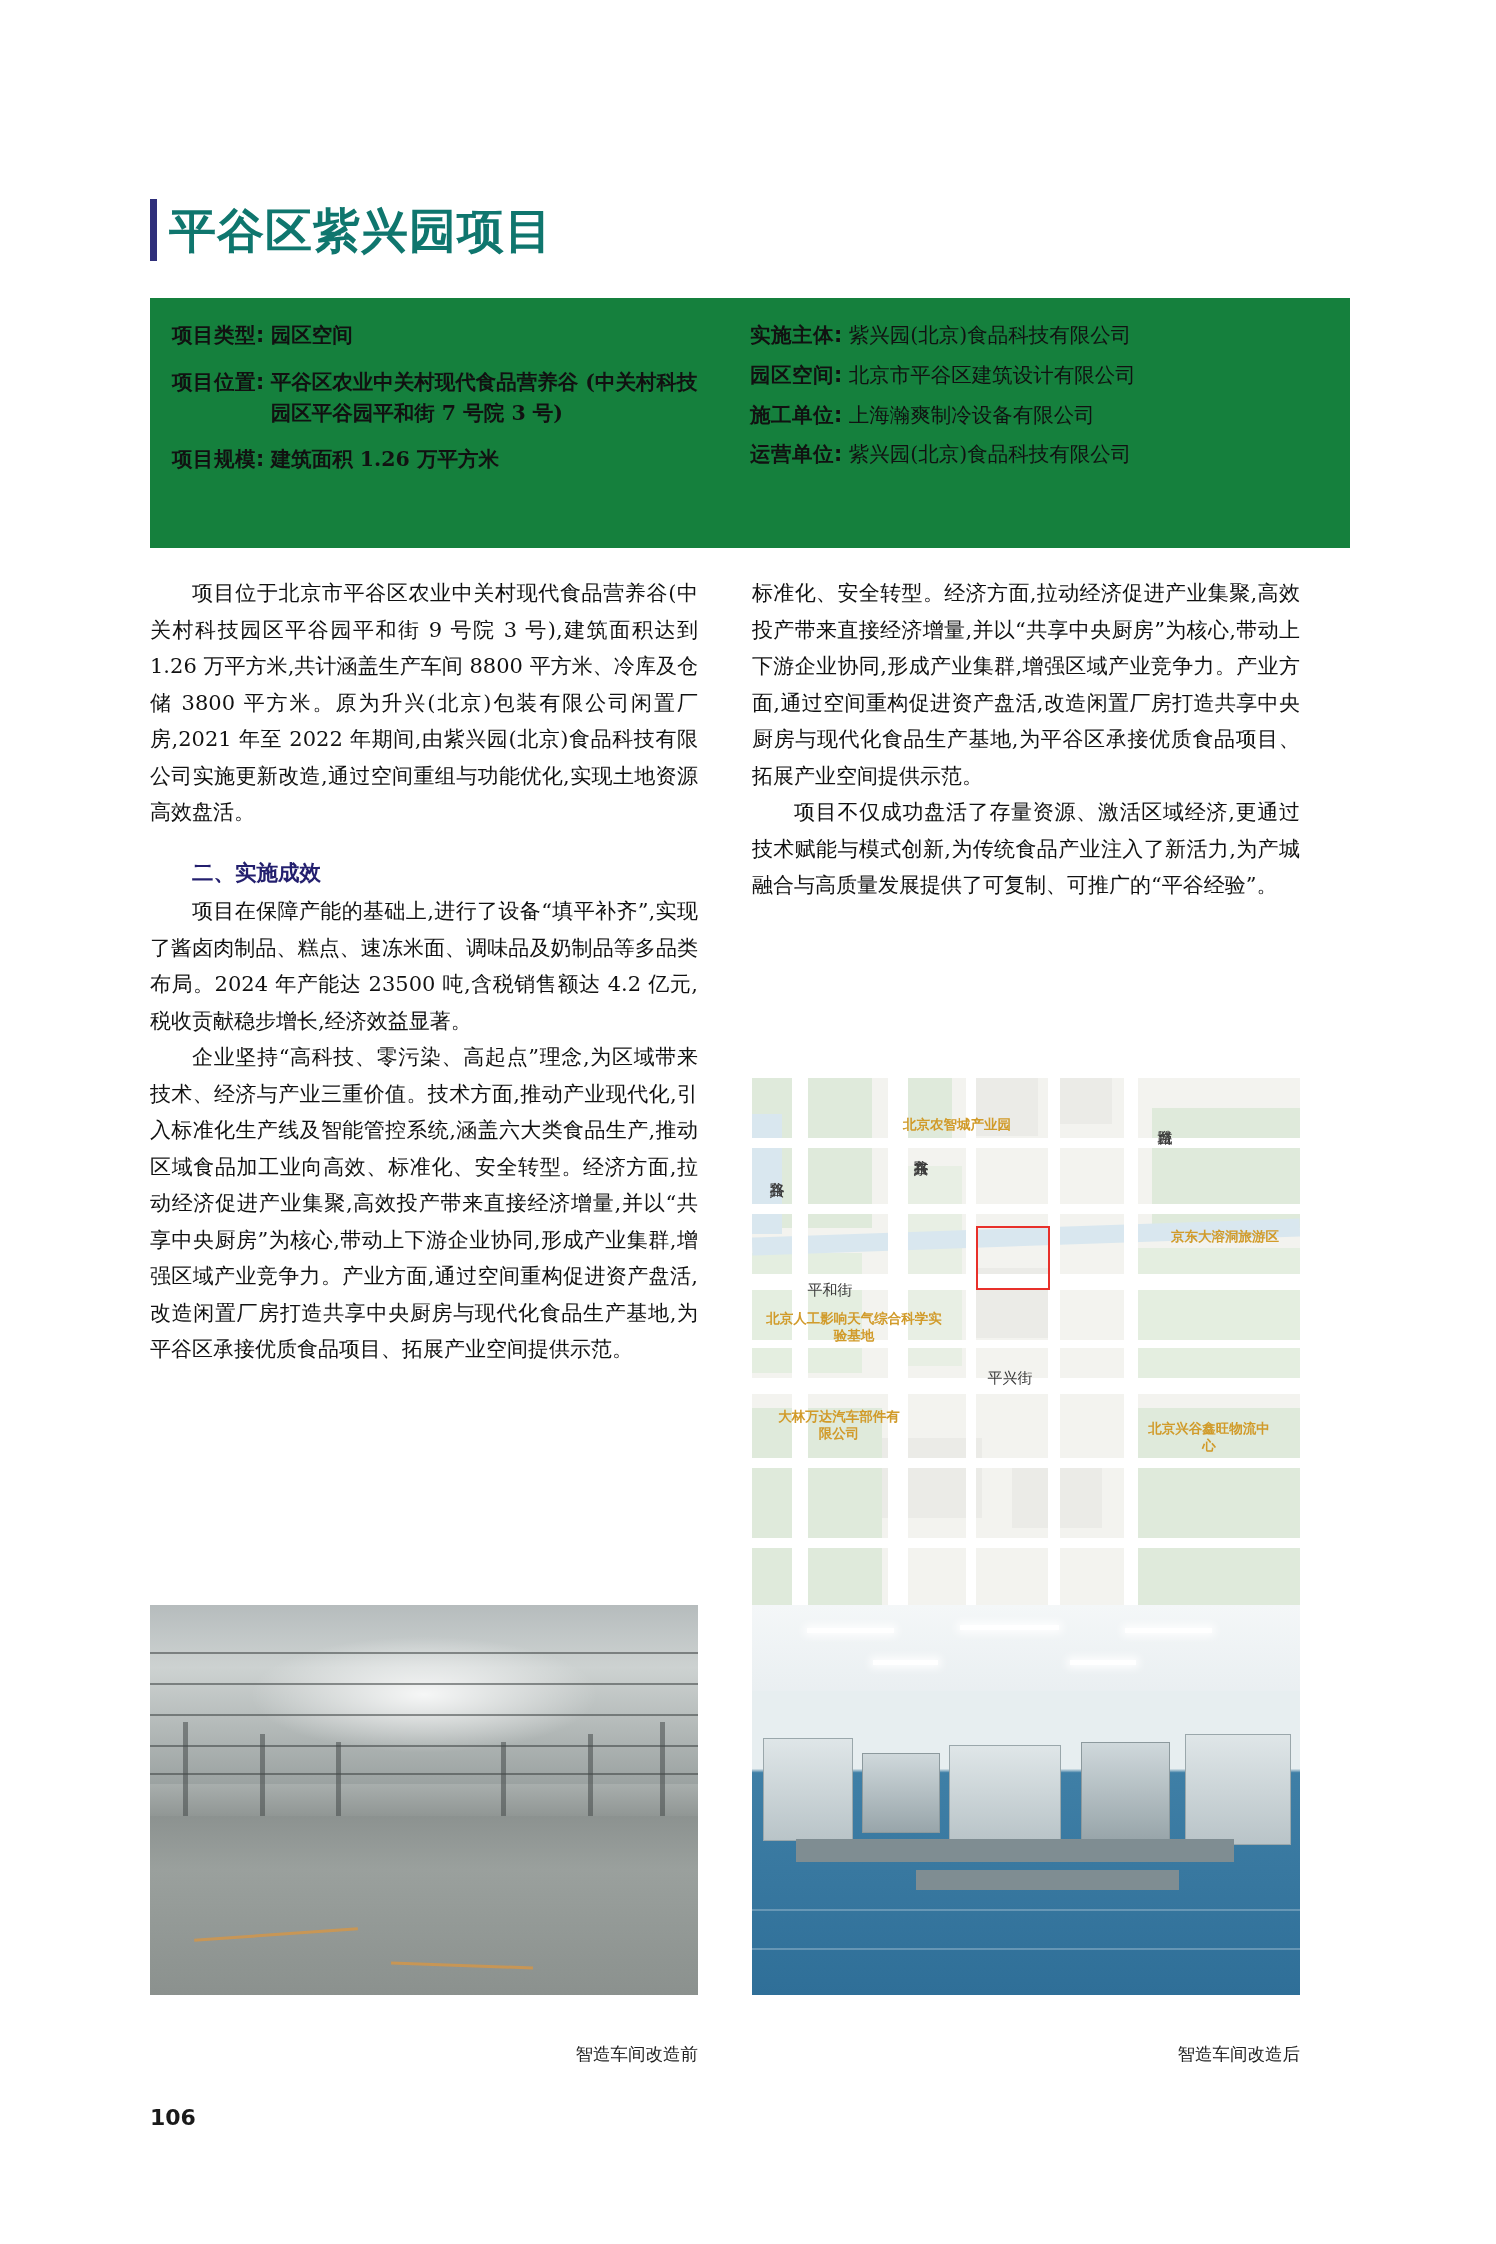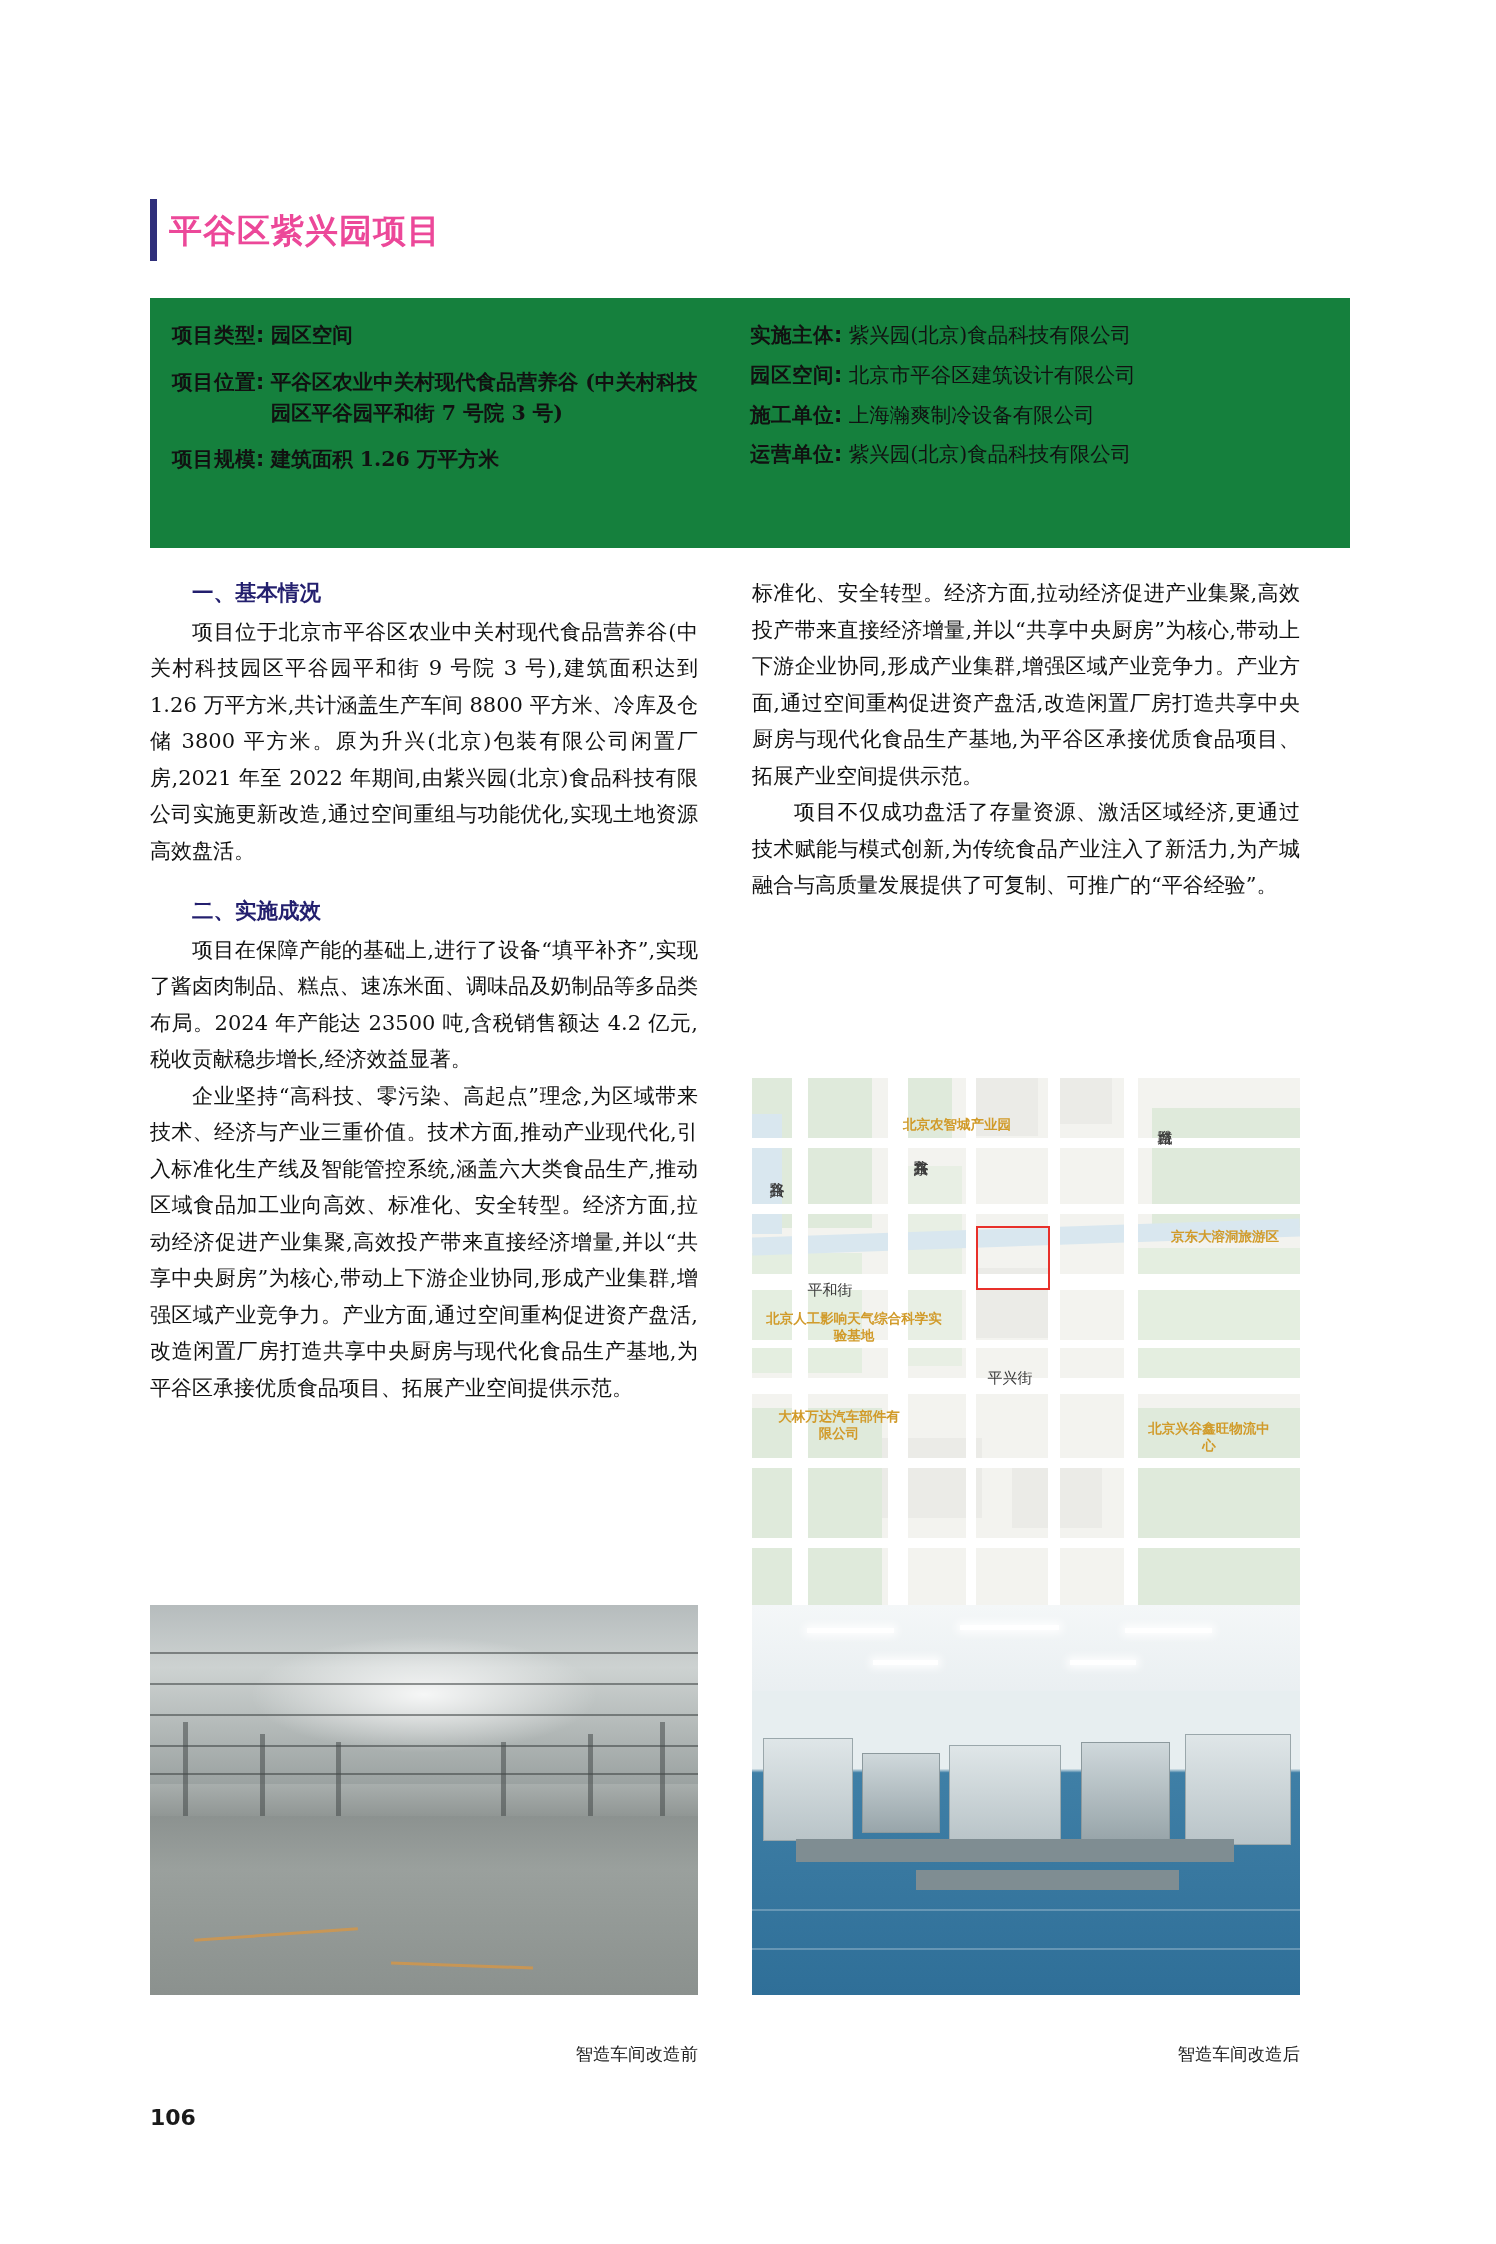--- a/index.html
+++ b/index.html
@@ -19,22 +19,22 @@
   .title-wrap {
     position:absolute; left:150px; top:190px; width:1200px; height:80px;
     display:flex; align-items:center;
   }
   .title-bar {
     width:7px; height:62px; background:#2f2f7a; margin-right:12px;
   }
   .title-text {
     font-family:"DejaVu Sans", sans-serif;
     font-weight:bold;
-    font-size:33px;
-    color:#ec4899;
+    font-size:47px;
+    color:#0f766e;
     letter-spacing:1px;
     line-height:1;
   }
 
   
   .info-box {
     position:absolute; left:150px; top:298px; width:1200px; height:250px;
     background:#15803d;
   }
   .info-left { position:absolute; left:22px; top:22px; width:560px; }
@@ -216,21 +216,20 @@
         <span class="val">上海瀚爽制冷设备有限公司</span>
       </div>
       <div class="info-row">
         <span class="lbl">运营单位:</span>
         <span class="val">紫兴园(北京)食品科技有限公司</span>
       </div>
     </div>
   </div>
 
   <div class="col col-left">
-    <div class="h2">一、基本情况</div>
     <p class="para">项目位于北京市平谷区农业中关村现代食品营养谷(中关村科技园区平谷园平和街 9 号院 3 号),建筑面积达到 1.26 万平方米,共计涵盖生产车间 8800 平方米、冷库及仓储 3800 平方米。原为升兴(北京)包装有限公司闲置厂房,2021 年至 2022 年期间,由紫兴园(北京)食品科技有限公司实施更新改造,通过空间重组与功能优化,实现土地资源高效盘活。</p>
     <div class="h2 spaced">二、实施成效</div>
     <p class="para">项目在保障产能的基础上,进行了设备“填平补齐”,实现了酱卤肉制品、糕点、速冻米面、调味品及奶制品等多品类布局。2024 年产能达 23500 吨,含税销售额达 4.2 亿元,税收贡献稳步增长,经济效益显著。</p>
     <p class="para">企业坚持“高科技、零污染、高起点”理念,为区域带来技术、经济与产业三重价值。技术方面,推动产业现代化,引入标准化生产线及智能管控系统,涵盖六大类食品生产,推动区域食品加工业向高效、标准化、安全转型。经济方面,拉动经济促进产业集聚,高效投产带来直接经济增量,并以“共享中央厨房”为核心,带动上下游企业协同,形成产业集群,增强区域产业竞争力。产业方面,通过空间重构促进资产盘活,改造闲置厂房打造共享中央厨房与现代化食品生产基地,为平谷区承接优质食品项目、拓展产业空间提供示范。</p>
   </div>
 
   <div class="col col-right">
     <p class="para" style="text-indent:0">标准化、安全转型。经济方面,拉动经济促进产业集聚,高效投产带来直接经济增量,并以“共享中央厨房”为核心,带动上下游企业协同,形成产业集群,增强区域产业竞争力。产业方面,通过空间重构促进资产盘活,改造闲置厂房打造共享中央厨房与现代化食品生产基地,为平谷区承接优质食品项目、拓展产业空间提供示范。</p>
     <p class="para">项目不仅成功盘活了存量资源、激活区域经济,更通过技术赋能与模式创新,为传统食品产业注入了新活力,为产城融合与高质量发展提供了可复制、可推广的“平谷经验”。</p>
   </div>

